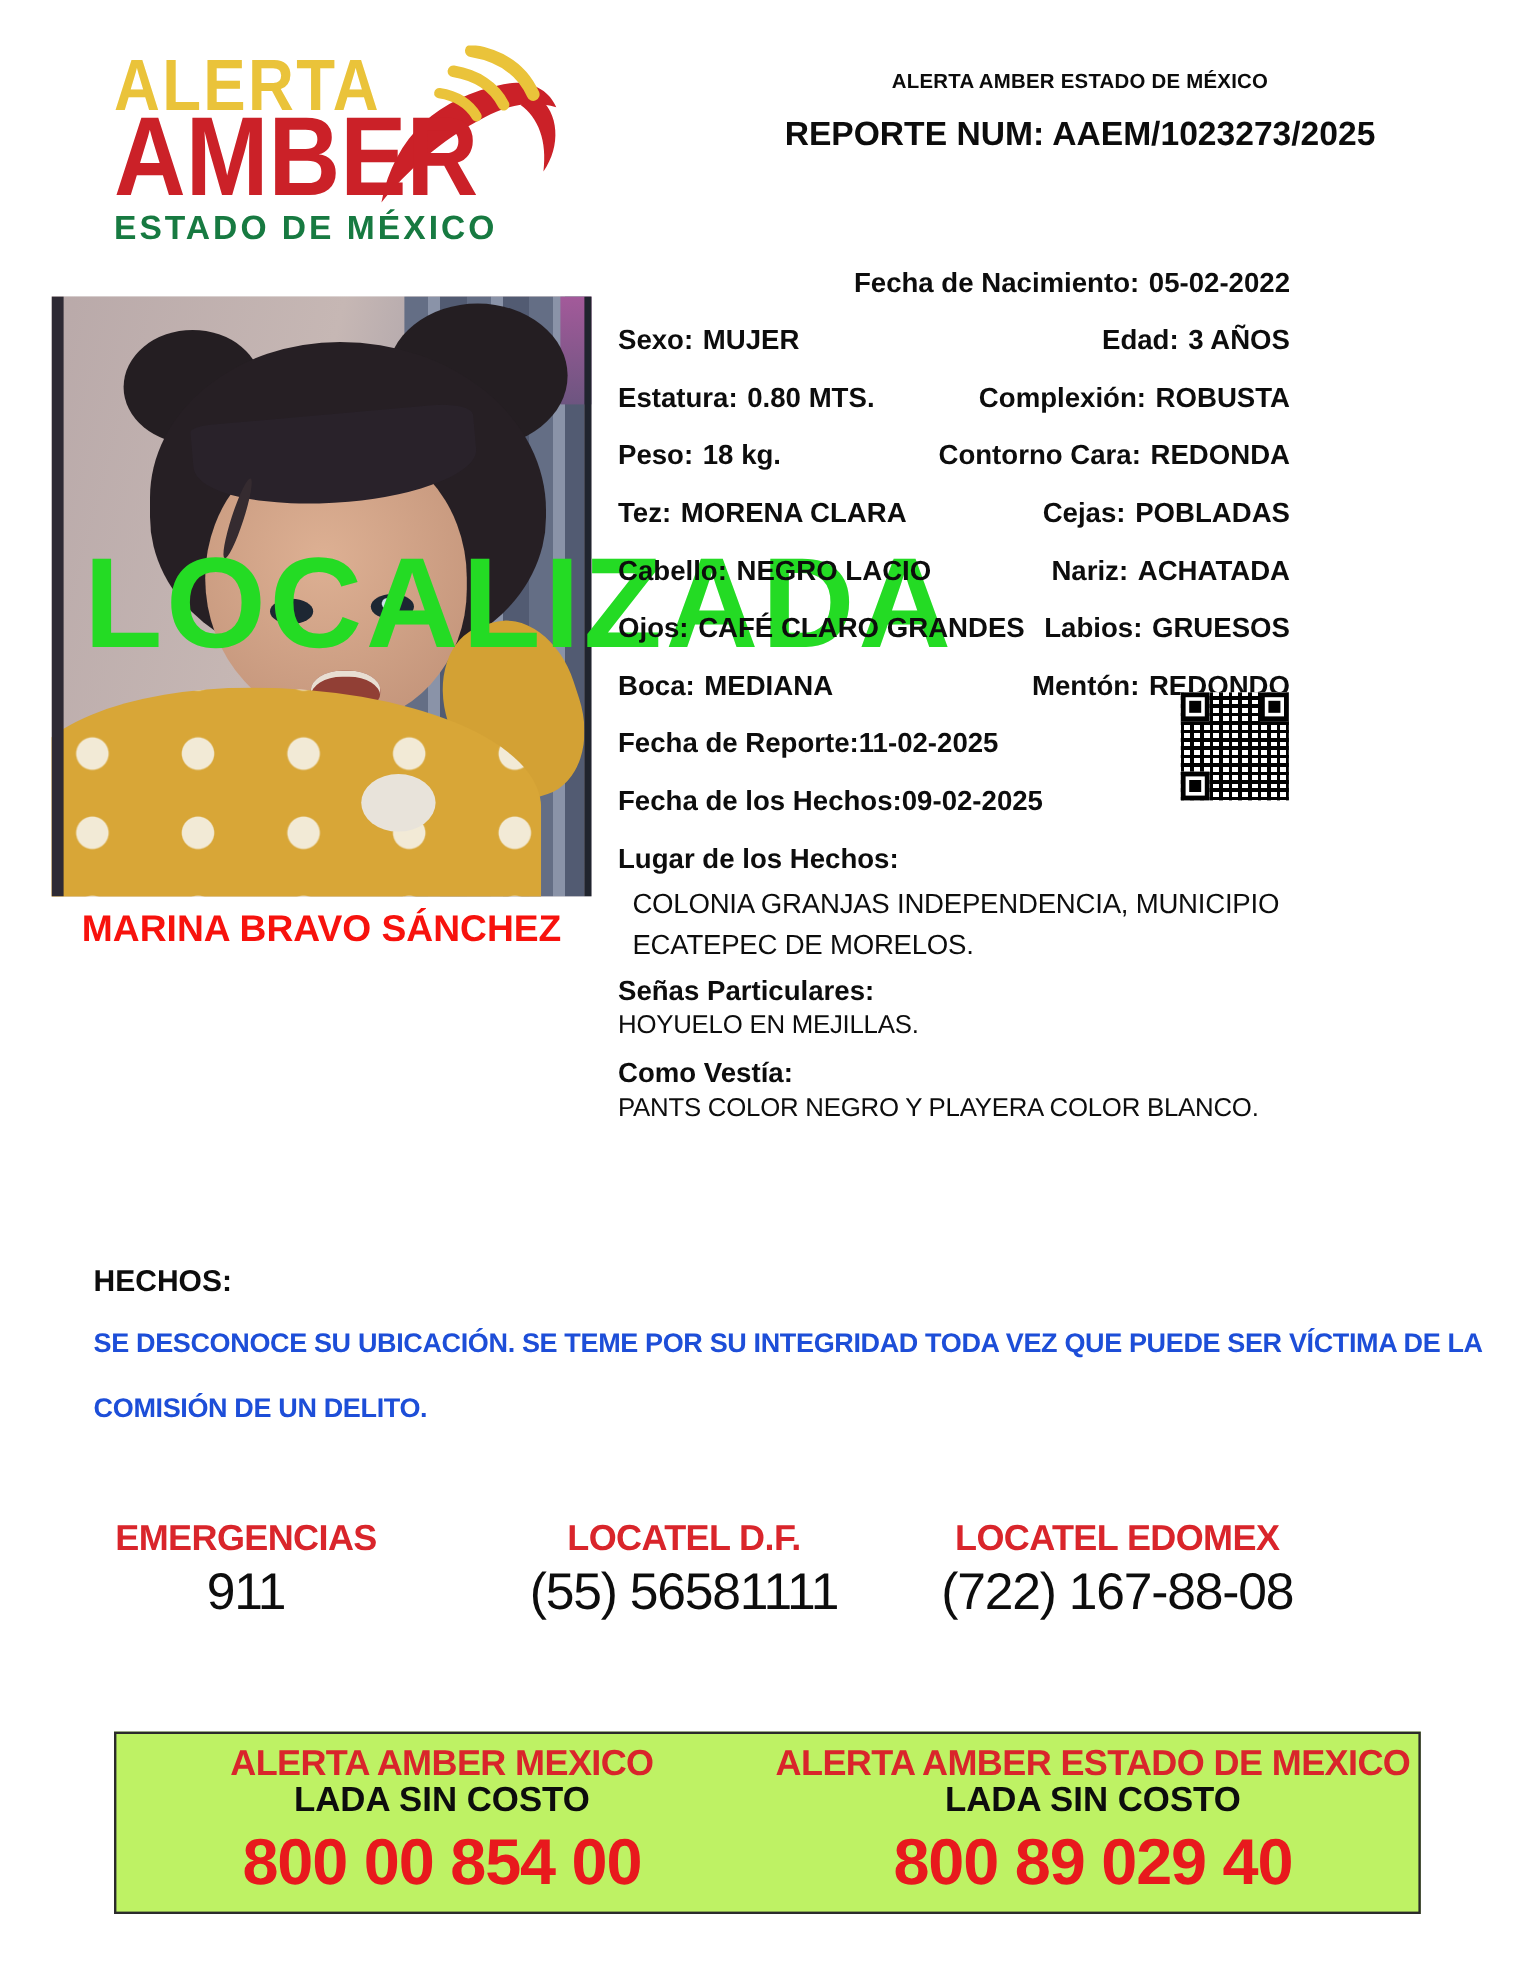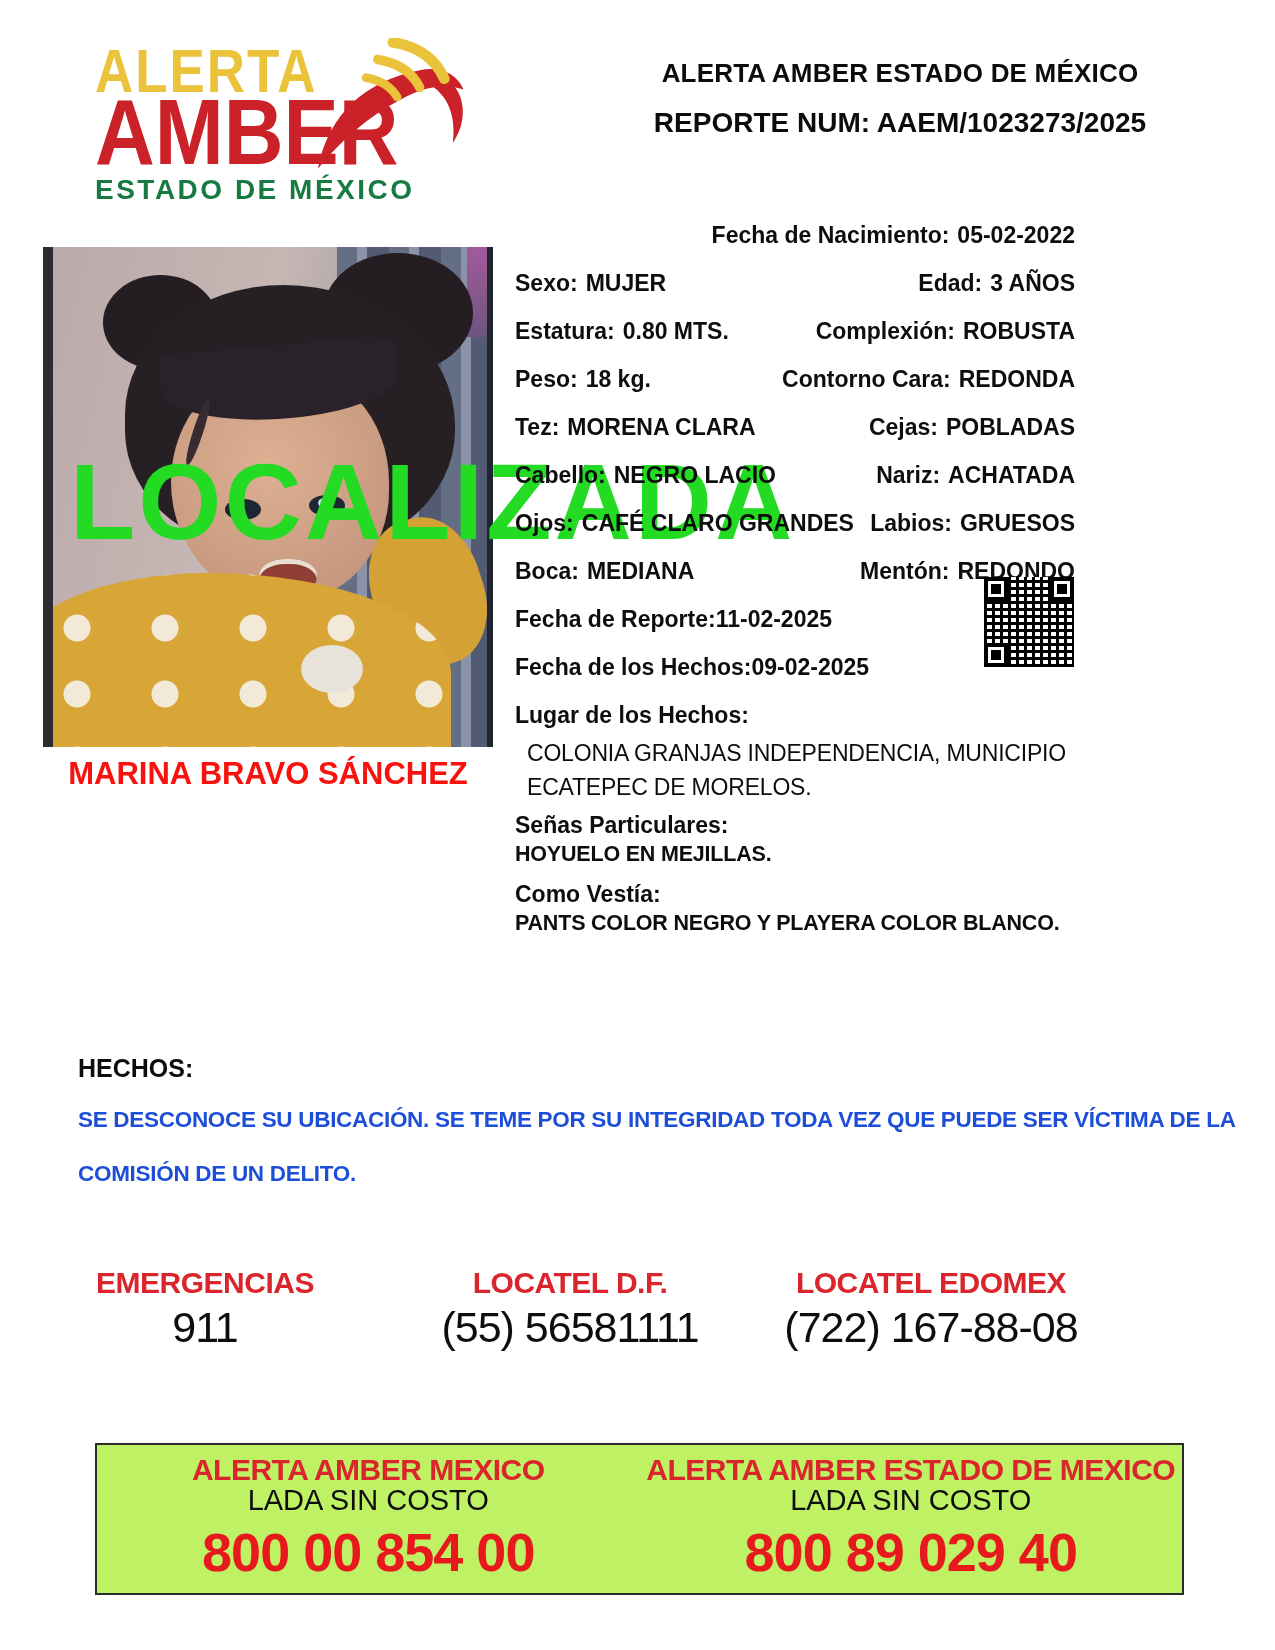--- a/index.html
+++ b/index.html
@@ -20,21 +20,21 @@
     line-height:80px; margin-top:-4px; transform:scale(0.92,1.04); transform-origin:left top;
     letter-spacing:0px;
   }
   .logo-estado {
     position:relative; z-index:1; font-size:28px; font-weight:bold; color:#177a41;
     letter-spacing:2.5px; margin-top:4px;
   }
 
   
   .title-block { position:absolute; left:615px; top:58px; width:570px; text-align:center; }
-  .doc-title  { font-size:26px; font-weight:bold; color:#0c0c0c; letter-spacing:0.2px; }
+  .doc-title  { font-size:17px; font-weight:bold; color:#0c0c0c; letter-spacing:0.2px; }
   .doc-report { font-size:28px; font-weight:bold; color:#0c0c0c; margin-top:18px; }
 
   
   .photo {
     position:absolute; left:43px; top:247px; width:450px; height:500px; overflow:hidden; z-index:1;
     background:linear-gradient(105deg,#b9a9a9 0%,#c6b7b4 42%,#aaa1a8 62%,#9e97a2 100%);
   }
   .ph-stripes { position:absolute; right:6px; top:0; width:150px; height:100%;
     background:repeating-linear-gradient(90deg,#646e85 0 20px,#8a93a8 20px 30px,#525b72 30px 52px); }
   .ph-corner { position:absolute; right:0; top:0; width:26px; height:90px; background:linear-gradient(#a35a9a,#6d5580); }
@@ -76,21 +76,21 @@
   
   .details { position:absolute; left:515px; top:222px; width:560px; font-size:23px; font-weight:bold; color:#0d0d0d; z-index:3; }
   .d-row { display:flex; justify-content:space-between; height:48px; }
   .d-row.birth { justify-content:flex-end; }
   .cell { white-space:nowrap; }
   .cell .val { margin-left:8px; }
   .d-single { height:48px; white-space:nowrap; }
   .d-heading { height:34px; white-space:nowrap; }
   .d-plain { font-weight:normal; letter-spacing:-0.2px; line-height:34px; padding-left:12px; white-space:nowrap; }
   .d-sub-heading { margin-top:8px; height:30px; white-space:nowrap; }
-  .d-sub-plain { font-weight:bold; font-size:21.5px; letter-spacing:-0.2px; height:31px; white-space:nowrap; }
+  .d-sub-plain { font-weight:normal; font-size:21.5px; letter-spacing:-0.2px; height:31px; white-space:nowrap; }
 
   
   .qr { position:absolute; left:984px; top:577px; width:90px; height:90px; z-index:4; background-color:#fff;
     background-image:repeating-linear-gradient(0deg,#000 0 3px,transparent 3px 7px),
                      repeating-linear-gradient(90deg,#000 0 3px,#fff 3px 8px); }
   .qr .fp { position:absolute; width:24px; height:24px; border:4px solid #000; background:#fff; box-sizing:border-box; }
   .qr .fp::after { content:""; position:absolute; inset:3px; background:#000; }
   .qr .tl { left:0; top:0; } .qr .tr { right:0; top:0; } .qr .bl { left:0; bottom:0; }
 
   
@@ -105,21 +105,21 @@
   .contact.c1 { left:385px; width:370px; }
   .contact.c2 { left:736px; width:390px; }
   .contact-label  { font-size:30px; font-weight:bold; color:#d9252b; letter-spacing:-0.5px; }
   .contact-number { font-size:43px; font-weight:normal; color:#0d0d0d; margin-top:3px; letter-spacing:-1px; }
 
   
   .footer-box { position:absolute; left:95px; top:1443px; width:1085px; height:148px;
     border:2px solid #2b2b2b; display:flex; background:#bef264; }
   .fb-col { flex:1; text-align:center; padding-top:8px; }
   .fb-title  { font-size:30px; font-weight:bold; color:#d9252b; letter-spacing:-0.5px; }
-  .fb-sub    { font-size:29px; font-weight:normal; color:#0d0d0d; margin-top:-3px; }
+  .fb-sub    { font-size:29px; font-weight:bold; color:#0d0d0d; margin-top:-3px; }
   .fb-number { font-size:54px; font-weight:bold; color:#e8191d; margin-top:4px; letter-spacing:-1px; }
 </style>
 </head>
 <body>
 
 <div class="page">
 
   <div class="logo">
     <svg class="logo-swoosh" viewBox="0 0 150 140" aria-hidden="true">
       <path d="M 10 122 C 20 70 55 40 105 30 C 125 26 140 34 146 48 C 128 42 108 46 90 56 C 55 74 30 98 10 122 Z" fill="#cb2128"></path>

